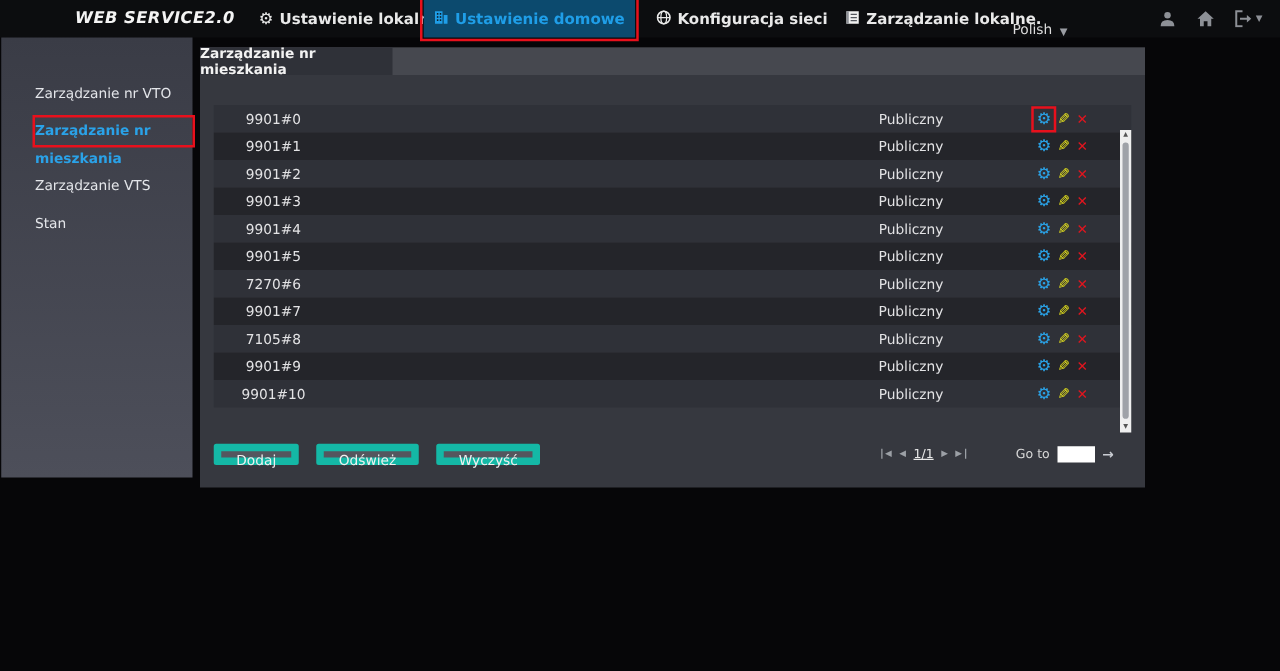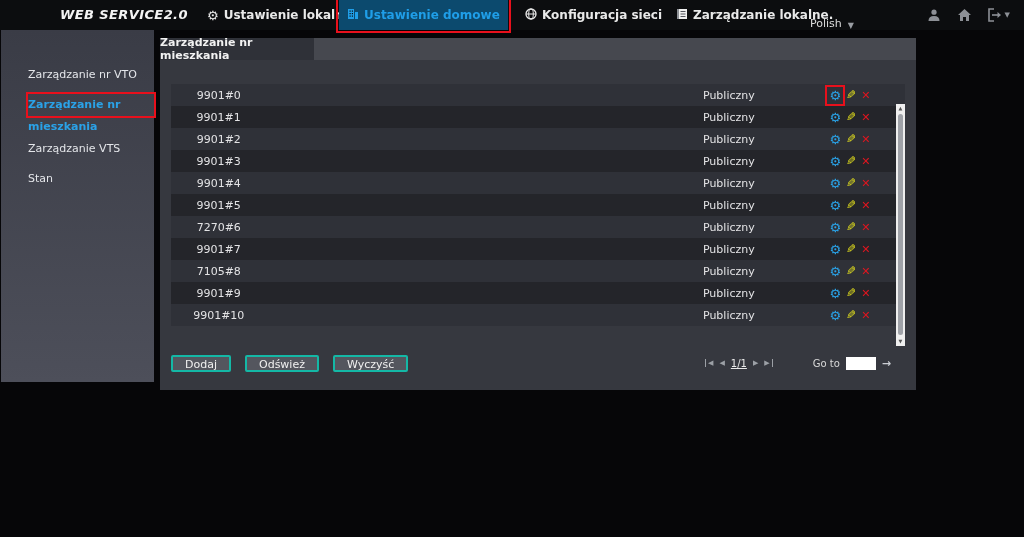--- a/index.html
+++ b/index.html
@@ -61,21 +61,21 @@
   .sbar{position:absolute;right:0;top:20px;width:9px;height:242px;background:#efefef;cursor:pointer;}
   .sbar .arr{position:absolute;left:0;width:9px;height:9px;font-size:5px;line-height:9px;
              text-align:center;color:#555;}
   .sbar .arr.up{top:0;} .sbar .arr.dn{bottom:0;}
   .sbar .thumb{position:absolute;left:2px;top:10px;bottom:11px;width:5px;background:#9fa2a8;border-radius:3px;}
 
   
   .pfooter{position:absolute;left:11px;right:11px;top:314px;height:22px;
            display:flex;align-items:center;justify-content:space-between;}
   .btn-row{display:flex;gap:14px;}
-  .btn{height:17px;background:#54565e;border:2px solid #14b8a6;border-radius:2px;color:#f0f0f0;
+  .btn{height:17px;background:#54565e;border:6px solid #14b8a6;border-radius:2px;color:#f0f0f0;
        font-size:11px;font-family:inherit;padding:0 12px;line-height:15px;cursor:pointer;}
   .pagination{display:flex;align-items:center;gap:6px;font-size:10px;color:#9ca0a6;padding-right:14px;}
   .pg-ic{font-size:7px;cursor:pointer;color:#9ca0a6;}
   .pg-ic.first{border-left:1px solid #9ca0a6;padding-left:2px;}
   .pg-ic.last{border-right:1px solid #9ca0a6;padding-right:2px;}
   .pg-num{color:#e8e8e8;font-size:10px;text-decoration:underline;}
   .pg-goto{color:#d8d8d8;font-size:10px;padding-left:34px;}
   .pg-input{width:26px;height:13px;border:none;background:#fff;font-size:10px;padding:0 2px;}
   .pg-go{color:#c9ccd2;font-size:11px;font-weight:bold;cursor:pointer;}
 

